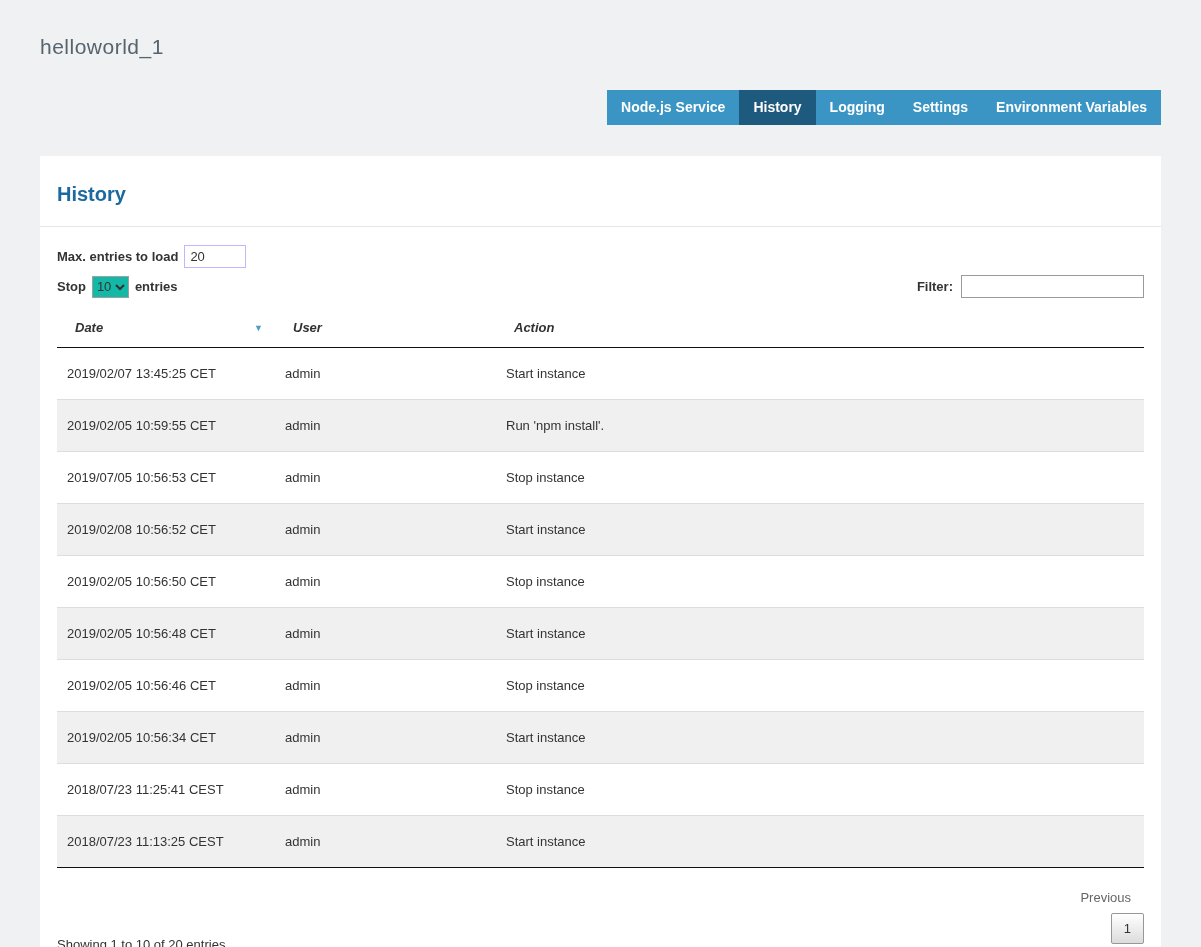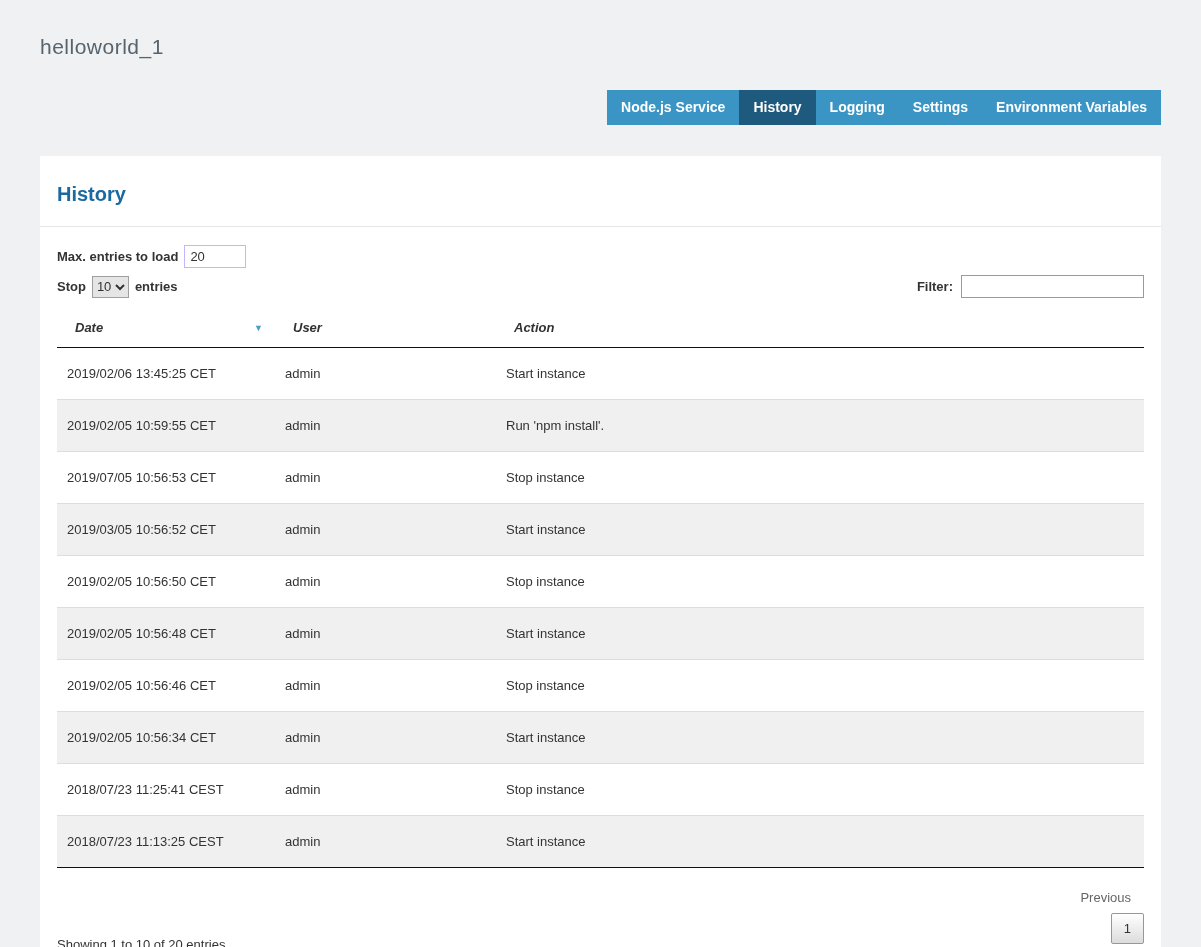--- a/index.html
+++ b/index.html
@@ -51,21 +51,21 @@
     font-size: 13px; font-family: inherit;
     padding: 0 5px;
     color: #333;
   }
   .show-entries { display: flex; align-items: center; }
   .show-select {
     height: 22px;
     border: 1px solid #9f9f9f;
     margin: 0 6px;
     font-size: 13px; font-family: inherit;
-    background: #e5e5e5;
+    background: #14b8a6;
     color: #333;
   }
   .filter-wrap { display: flex; align-items: center; }
   .filter-input {
     width: 183px; height: 23px;
     border: 1px solid #9b9b9b;
     margin-left: 8px;
     font-size: 13px; font-family: inherit;
     padding: 0 5px;
   }
@@ -162,36 +162,36 @@
           <th class="col-date">
             <span>Date</span>
             <span class="sort-icon">▼</span>
           </th>
           <th class="col-user">User</th>
           <th>Action</th>
         </tr>
       </thead>
       <tbody>
         <tr>
-          <td>2019/02/06 13:45:25 CET</td>
+          <td>2019/02/07 13:45:25 CET</td>
           <td>admin</td>
           <td>Start instance</td>
         </tr>
         <tr>
           <td>2019/02/05 10:59:55 CET</td>
           <td>admin</td>
           <td>Run 'npm install'.</td>
         </tr>
         <tr>
           <td>2019/07/05 10:56:53 CET</td>
           <td>admin</td>
           <td>Stop instance</td>
         </tr>
         <tr>
-          <td>2019/03/05 10:56:52 CET</td>
+          <td>2019/02/08 10:56:52 CET</td>
           <td>admin</td>
           <td>Start instance</td>
         </tr>
         <tr>
           <td>2019/02/05 10:56:50 CET</td>
           <td>admin</td>
           <td>Stop instance</td>
         </tr>
         <tr>
           <td>2019/02/05 10:56:48 CET</td>

